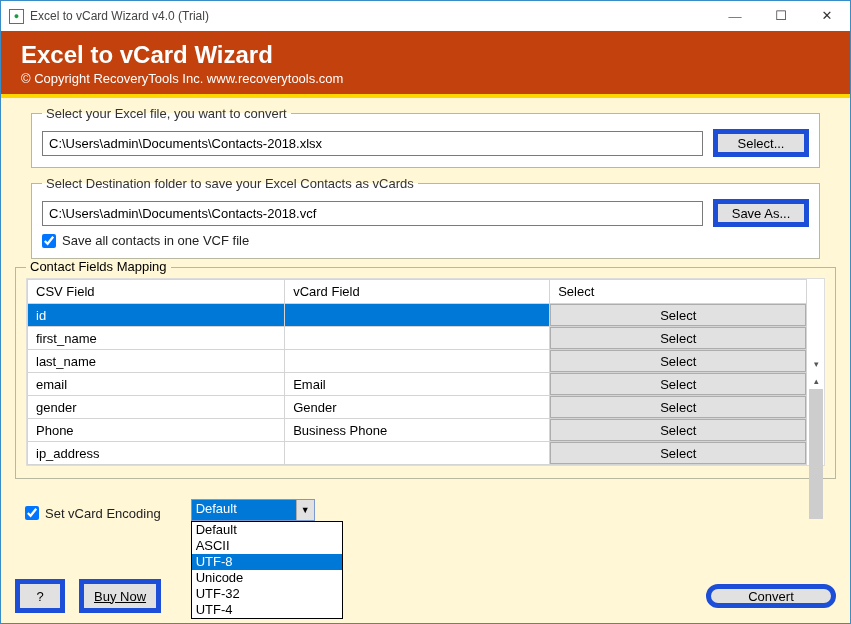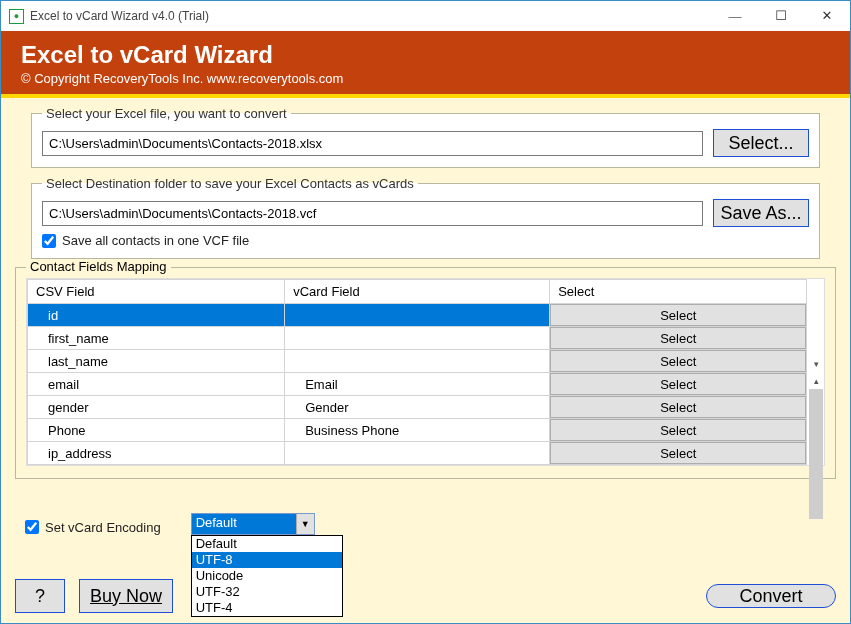--- a/index.html
+++ b/index.html
@@ -11,29 +11,29 @@
 .winbtn { width: 46px; height: 100%; display: flex; align-items: center; justify-content: center; font-size: 13px; color: #333; font-family: "Segoe UI Symbol"; }
 .header { background: #c2410c; color: #fff; padding: 10px 20px 8px; }
 .header h1 { font-size: 24px; font-weight: bold; margin-bottom: 2px; }
 .header .copy { font-size: 13px; }
 .yellowbar { height: 4px; background: #ffd600; }
 .main { background: #fff7d6; padding: 8px 14px 0; height: 531px; position: relative; }
 fieldset.group { border: 1px solid #b8b8a0; background: #ffffff; padding: 8px 10px 10px; margin: 0 16px 8px; position: relative; }
 fieldset.group > legend { font-size: 13px; color: #333; padding: 0 4px; }
 .row { display: flex; gap: 10px; align-items: center; }
 input.path { flex: 1; height: 25px; background: #fff; border: 1px solid #7a7a7a; padding: 2px 6px; font-size: 13px; font-family: inherit; }
-.btn { height: 28px; min-width: 96px; background: #e1e1e1; border: 1px solid #1d4ed8; font-size: 18px; cursor: pointer; }
+.btn { height: 28px; min-width: 96px; background: #e1e1e1; border: 5px solid #1d4ed8; font-size: 13px; cursor: pointer; }
 .chk { display: flex; align-items: center; gap: 6px; font-size: 13px; color: #222; margin-top: 6px; }
 .chk input { width: 14px; height: 14px; }
-.map { border: 1px solid #b8b8a0; padding: 10px 10px 12px; position: relative; margin-bottom: 28px; }
+.map { border: 1px solid #b8b8a0; padding: 10px 10px 12px; position: relative; margin-bottom: 14px; }
 .map-legend { position: absolute; top: -9px; left: 10px; background: #fff7d6; padding: 0 4px; font-size: 13px; }
 .tablewrap { display: flex; background: #fff; border: 1px solid #ddd; align-items: center; }
 table { border-collapse: collapse; width: 100%; table-layout: fixed; }
 th { background: #fff; border: 1px solid #d4d4d4; text-align: left; font-weight: normal; font-size: 13px; padding: 4px 8px; height: 24px; }
-td { border: 1px solid #d4d4d4; font-size: 13px; padding: 3px 20px; height: 23px; background: #fff; }
+td { border: 1px solid #d4d4d4; font-size: 13px; padding: 3px 8px; height: 23px; background: #fff; }
 tr.sel td { background: #0078d7; color: #fff; }
 tr.sel td.selectcell button { color: #000; }
 td.selectcell { padding: 0; }
 td.selectcell button { width: 100%; height: 100%; background: #e1e1e1; border: 1px solid #adadad; font-size: 13px; cursor: pointer; }
 .vscroll { width: 17px; background: #f0f0f0; border-left: 1px solid #ddd; position: relative; }
 .vscroll .thumb { position: absolute; top: 0; left: 1px; right: 1px; height: 60px; background: #cdcdcd; }
 .vscroll .upbtn, .vscroll .dnbtn { position: absolute; left:0; right:0; height:17px; display:flex; align-items:center; justify-content:center; font-size:9px; color:#555; }
 .vscroll .upbtn { top:0; } .vscroll .dnbtn { bottom:0; }
 .encoding-row { display: flex; align-items: center; gap: 30px; padding: 6px 10px 0 10px; margin-bottom: 32px; }
 .combo { position: relative; width: 124px; }
@@ -157,20 +157,21 @@
       <input type="checkbox" checked="" style="">
       <span>Set vCard Encoding</span>
     </label>
     <div class="combo">
       <div class="combo-box">
         <div class="combo-text">Default</div>
         <div class="combo-btn">▼</div>
       </div>
       <div class="combo-list" id="enc-list">
           <div>Default</div>
+          <div>ASCII</div>
           <div class="hl">UTF-8</div>
           <div>Unicode</div>
           <div>UTF-32</div>
           <div>UTF-4</div>
         </div>
     </div>
   </div>
 
   <div class="footer">
     <button class="btn">?</button>

